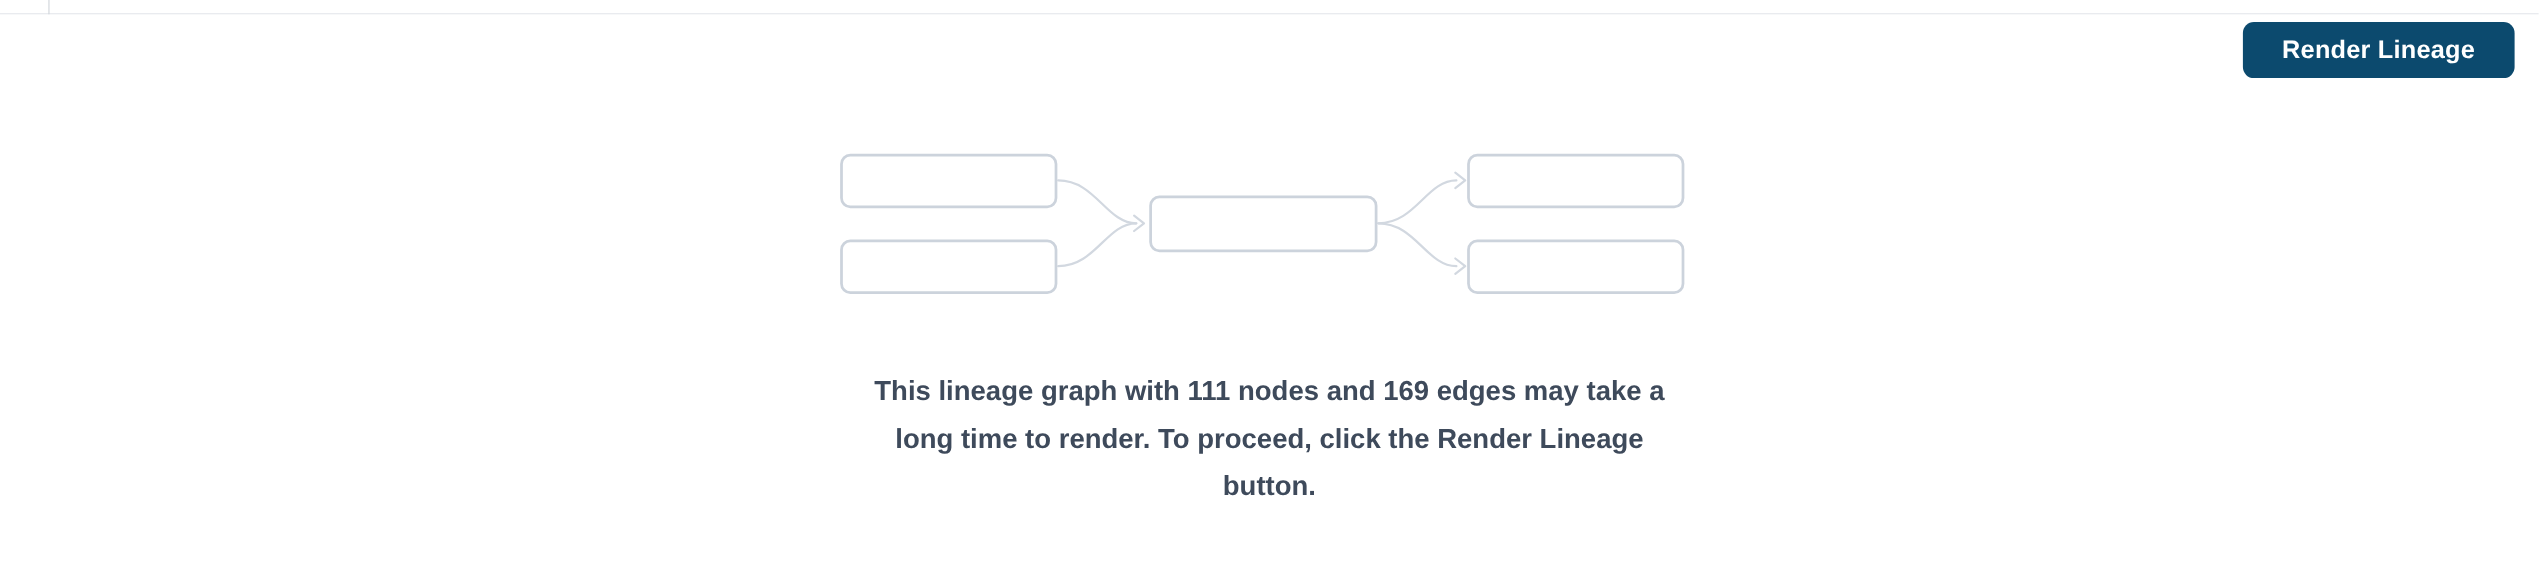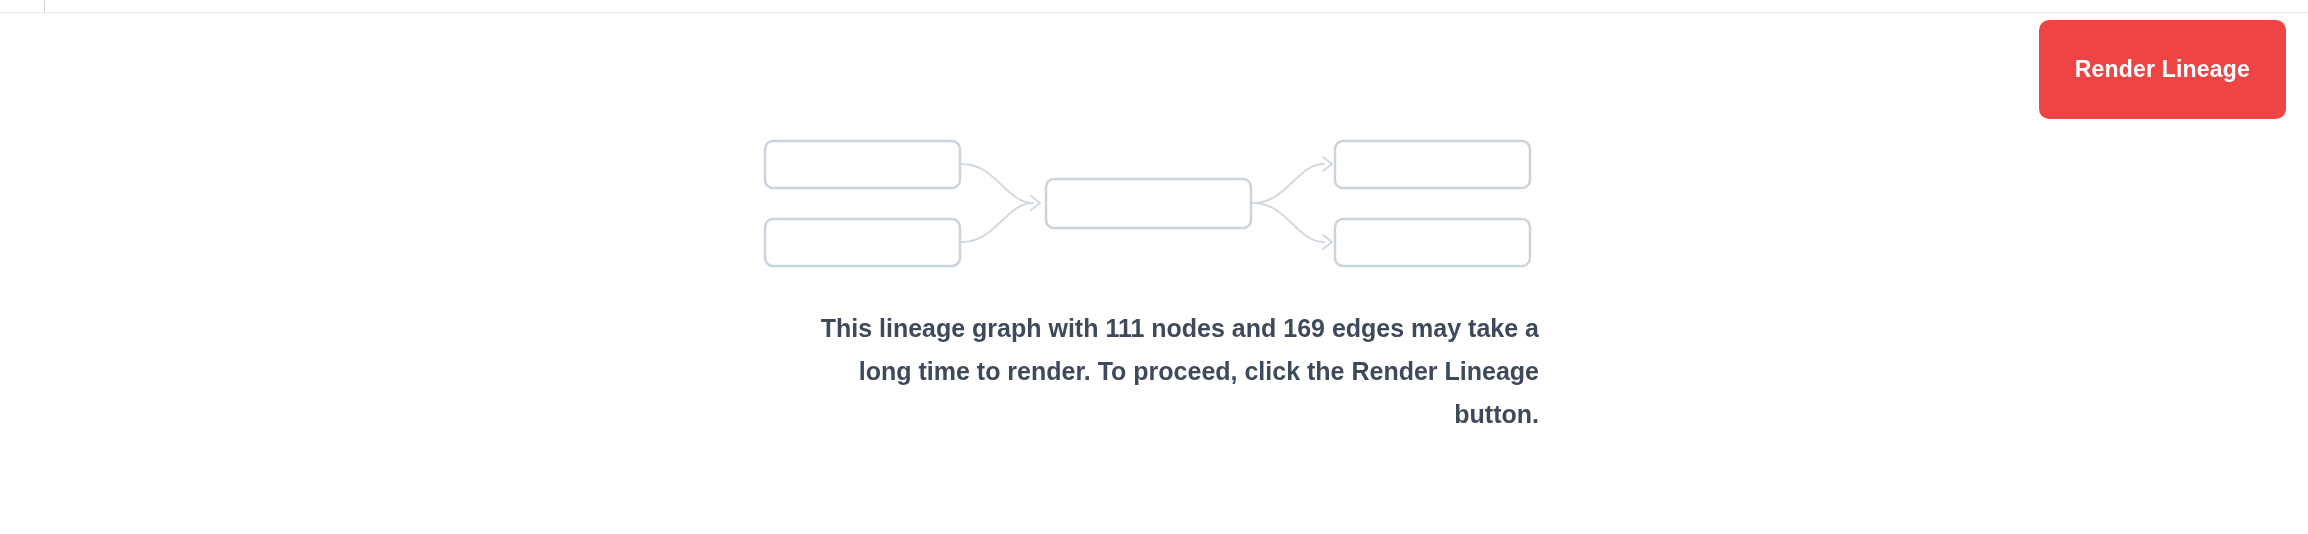--- a/index.html
+++ b/index.html
@@ -29,28 +29,28 @@
     width: 0;
     height: 13px;
     border-left: 1px solid #cfd4da;
   }
 
   
   .render-btn {
     position: absolute;
     top: 20px;
     right: 22px;
-    background: #ef4444;
+    background: #0c4a6e;
     color: #ffffff;
     border: none;
     border-radius: 10px;
     font-family: "Liberation Sans", sans-serif;
     font-size: 23px;
     font-weight: bold;
-    padding: 36px 36px;
+    padding: 12px 36px;
     cursor: pointer;
     letter-spacing: 0.2px;
   }
 
   
   .empty-state {
     position: absolute;
     top: 120px;
     left: 0;
     width: 2308px;
@@ -68,23 +68,23 @@
   }
   .edge {
     fill: none;
     stroke: #d2d8e0;
     stroke-width: 2;
     stroke-linecap: round;
     stroke-linejoin: round;
   }
 
   .warning-message {
-    margin-top: 20px;
+    margin-top: 48px;
     max-width: 770px;
-    text-align: right;
+    text-align: center;
     font-size: 25px;
     font-weight: bold;
     line-height: 1.72;
     color: #3e4a5b;
   }
 </style>
 </head>
 <body>
 
 <div class="top-border"></div>

